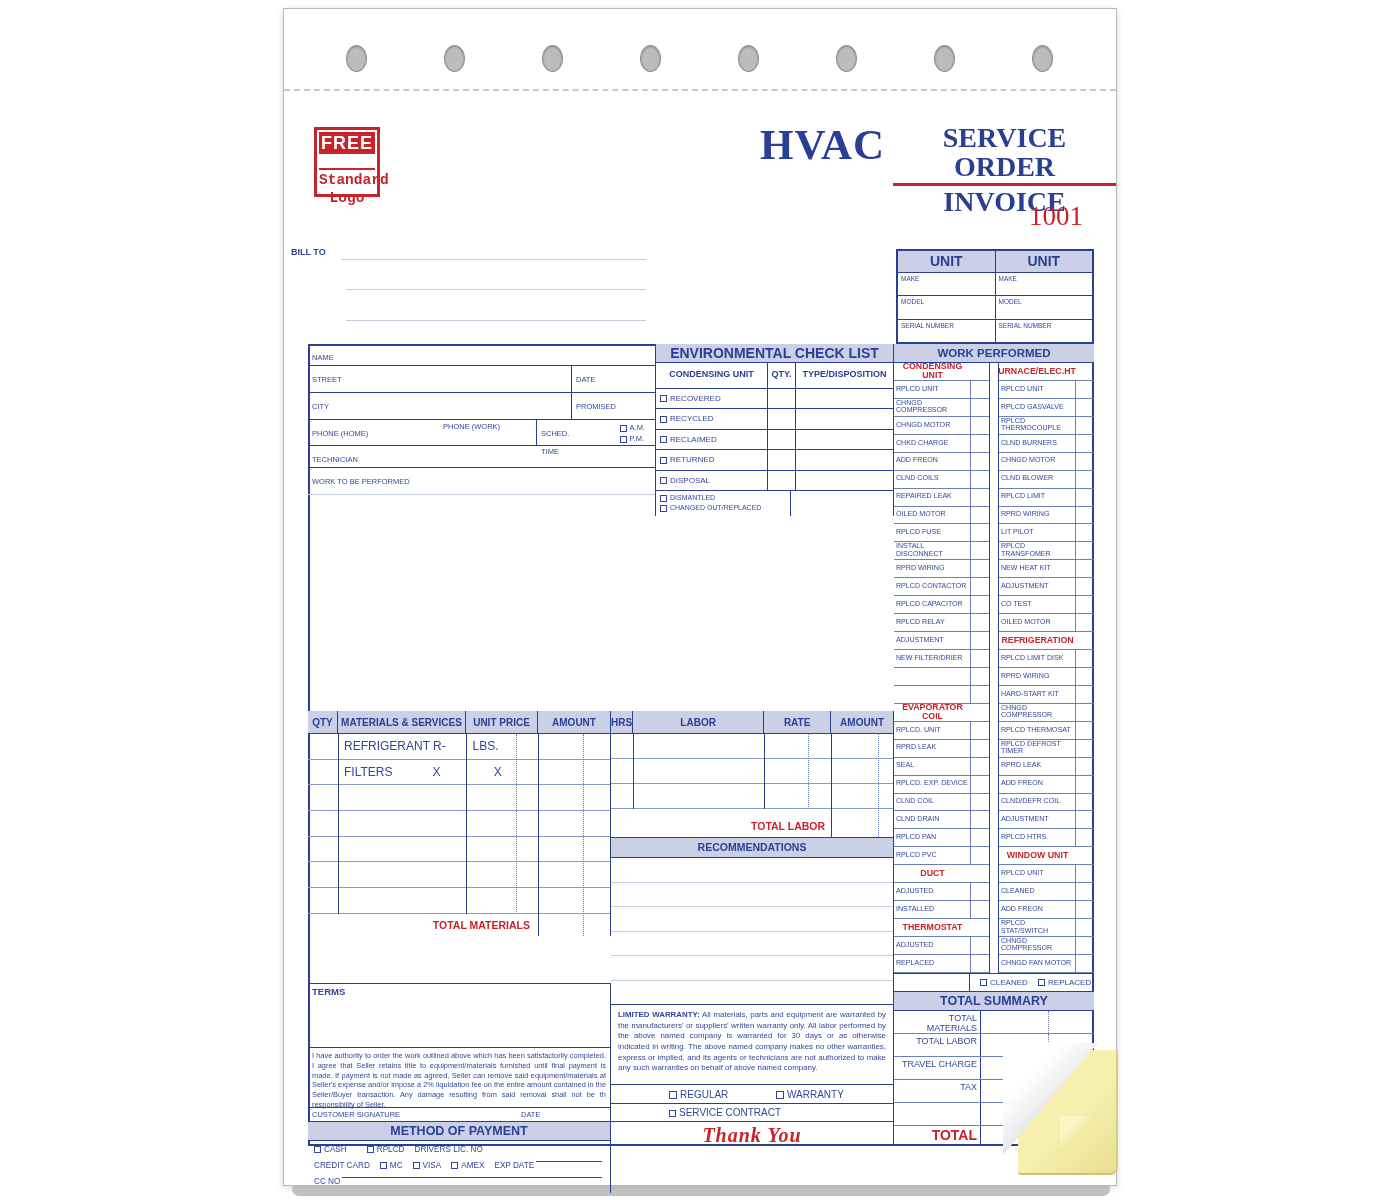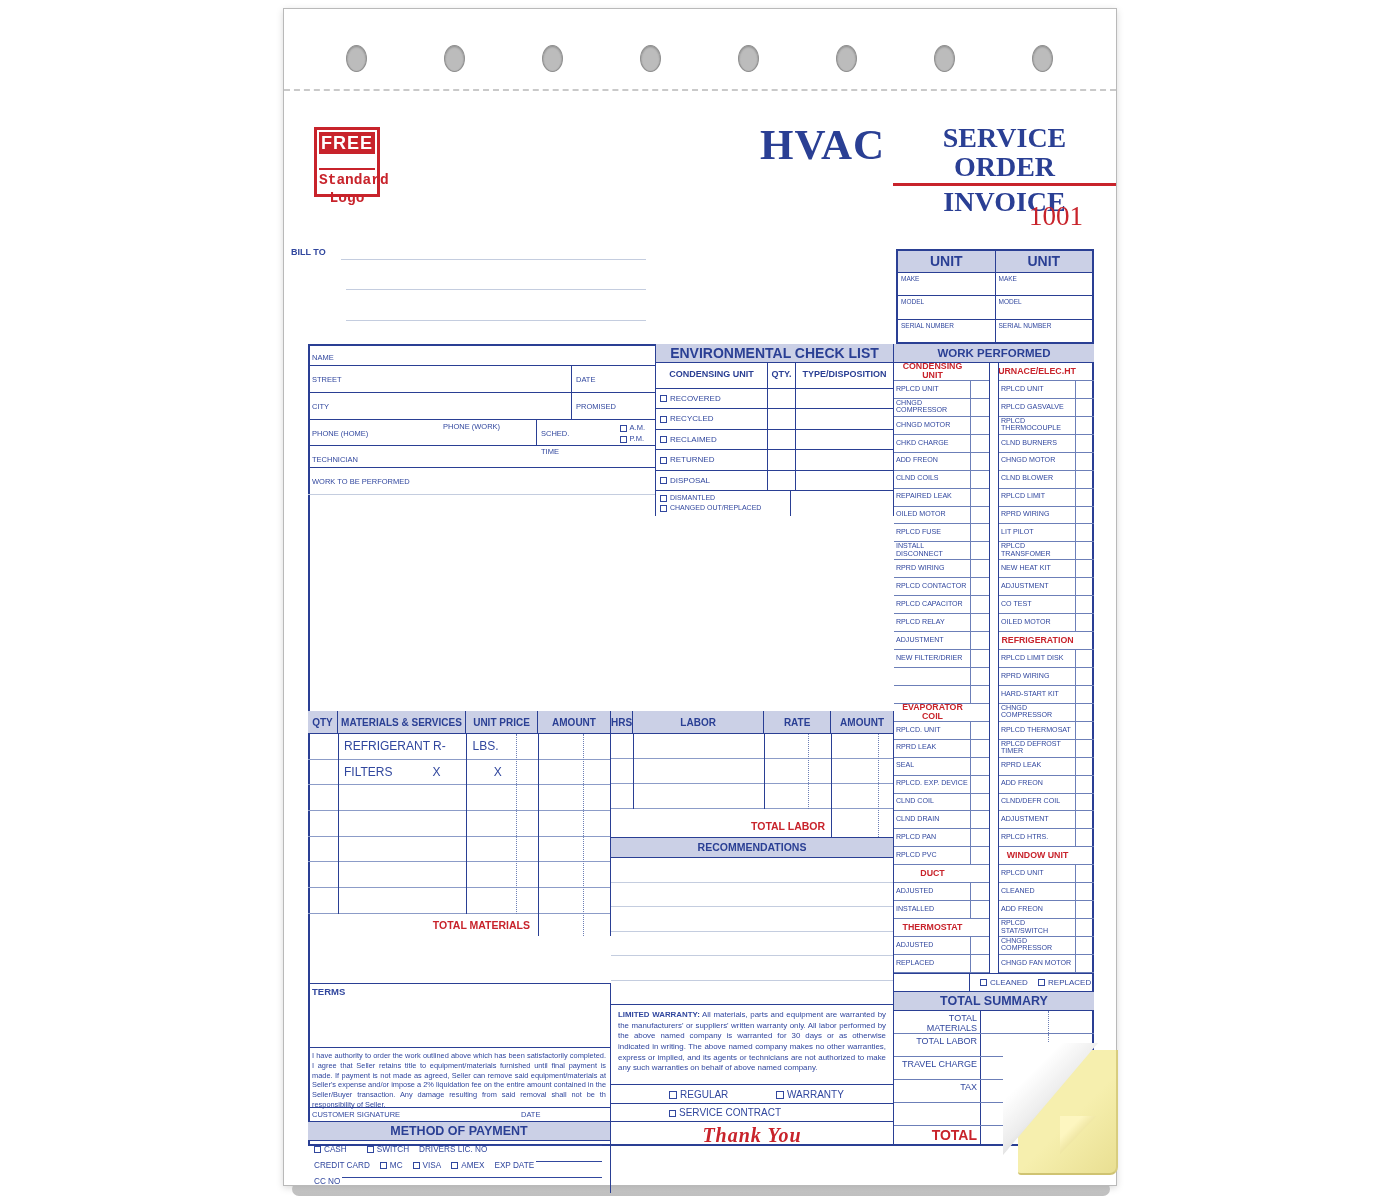--- a/index.html
+++ b/index.html
@@ -643,21 +643,21 @@
       <div class="sigrow">
         <span class="sg">CUSTOMER SIGNATURE</span>
         <span class="dt">DATE</span>
       </div>
       <div class="bar pay-bar">METHOD OF PAYMENT</div>
       <div class="pay-area">
         <div class="pay-line">
           <span class="lab"><span class="cb"></span><span>CASH</span></span>
           <span class="gap"></span>
             <span class="gap"></span>
-          <span class="lab"><span class="cb"></span><span>SWITCH</span></span>
+          <span class="lab"><span class="cb"></span><span>RPLCD</span></span>
           <span class="gap"></span>
           <span class="lab">DRIVERS LIC. NO</span>
           <span class="wline"></span>
         </div>
         <div class="pay-line">
           <span class="lab">CREDIT CARD</span>
           <span class="gap"></span>
           <span class="lab"><span class="cb"></span><span>MC</span></span>
           <span class="gap"></span>
           <span class="lab"><span class="cb"></span><span>VISA</span></span>

